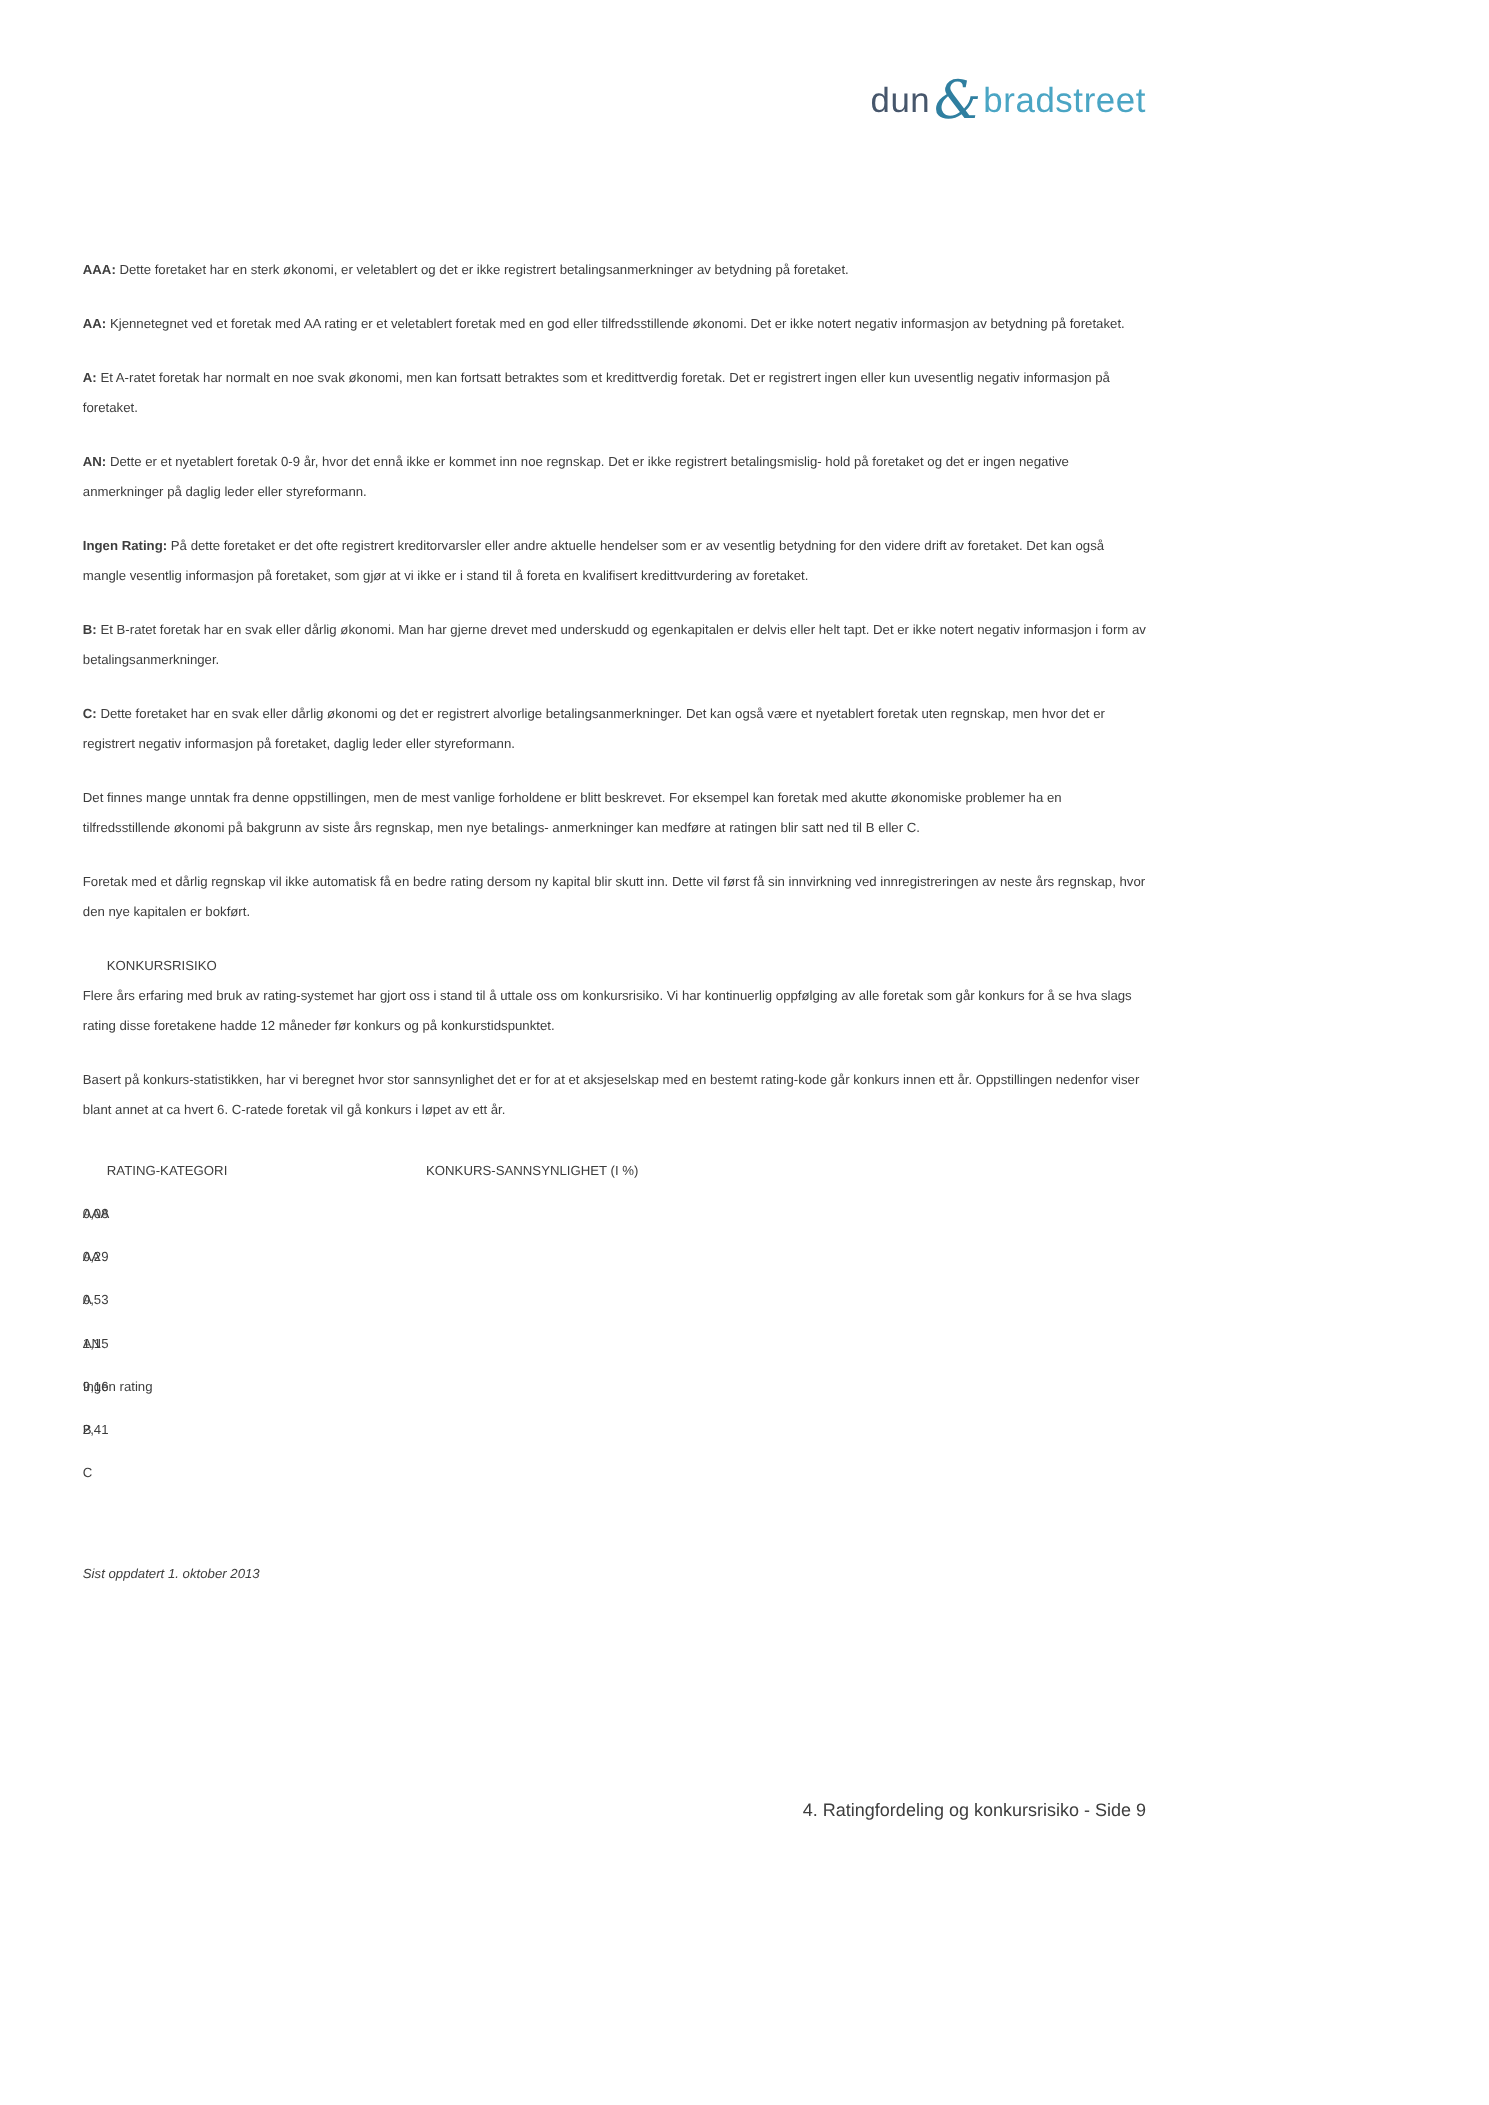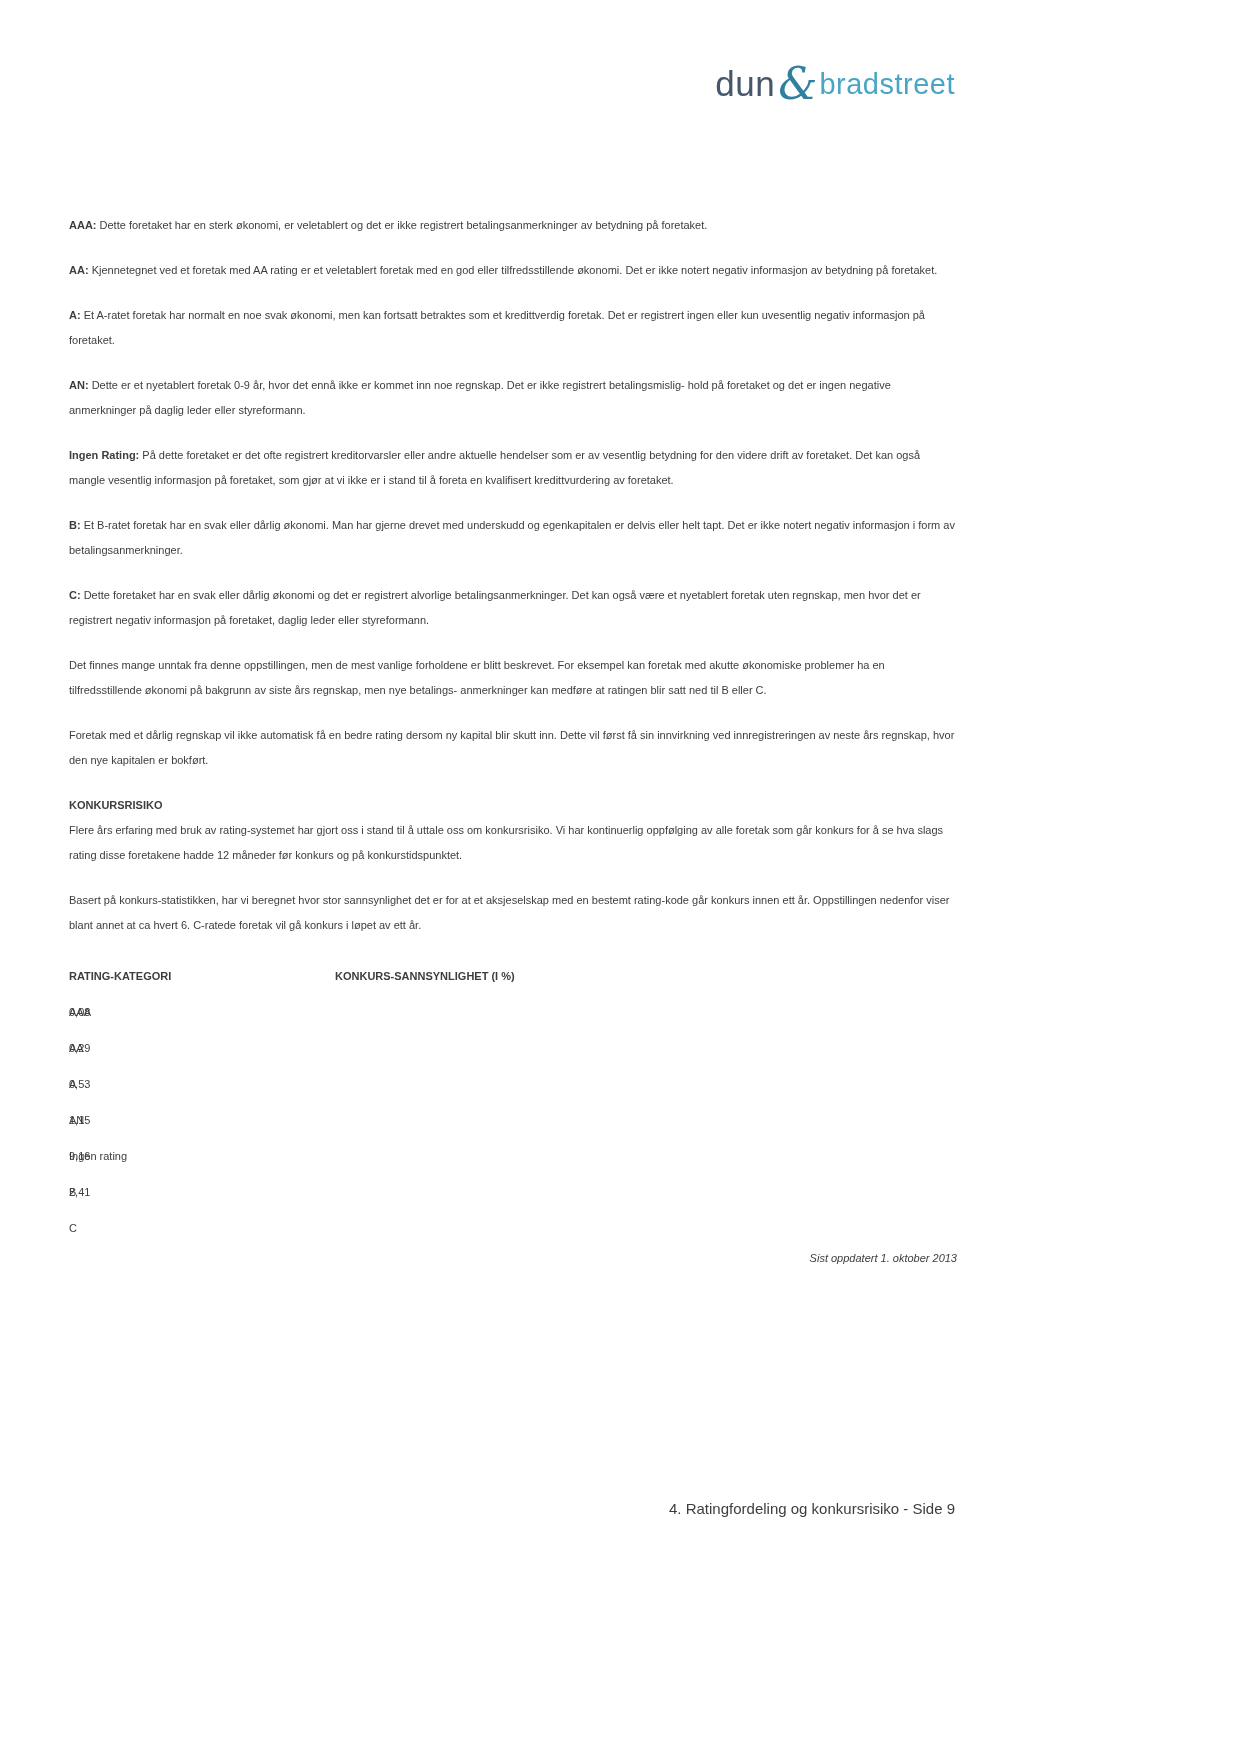--- a/index.html
+++ b/index.html
@@ -20,21 +20,21 @@
   .logo {
     position: absolute;
     top: 62px;
     left: 69px;
     width: 886px;
     display: flex;
     justify-content: flex-end;
     align-items: center;
   }
   .logo-dun {
-    font-size: 35px;
+    font-size: 29px;
     letter-spacing: 0.5px;
     color: var(--logo-dun, #46566b);
   }
   .logo-amp {
     font-family: "DejaVu Serif", serif;
     font-style: italic;
     font-size: 44px;
     line-height: 1;
     color: var(--logo-amp, #2f7fa0);
     margin: 0 2px 0 3px;
@@ -46,34 +46,34 @@
   }
   .content {
     position: absolute;
     left: 69px;
     top: 213px;
     width: 888px;
     font-size: 11px;
     line-height: 25px;
   }
   .block { margin: 0 0 20px 0; }
-  .bold { font-weight: bold; }
+  .bold { font-weight: normal; margin-left: 20px; }
   .table { margin-top: 4px; }
   .trow { position: relative; height: 36px; line-height: 36px; }
   .thead2 { position: absolute; left: 266px; top: 0; white-space: nowrap; }
   .tvalue {
     position: absolute;
     left: 0;
     top: 0;
     width: 302px;
     text-align: left;
   }
   .last-updated {
     font-style: italic;
-    text-align: right;
+    margin-top: 54px;
   }
   .footer {
     position: absolute;
     left: 69px;
     top: 1500px;
     width: 886px;
     text-align: right;
     font-size: 15px;
   }
 </style>

